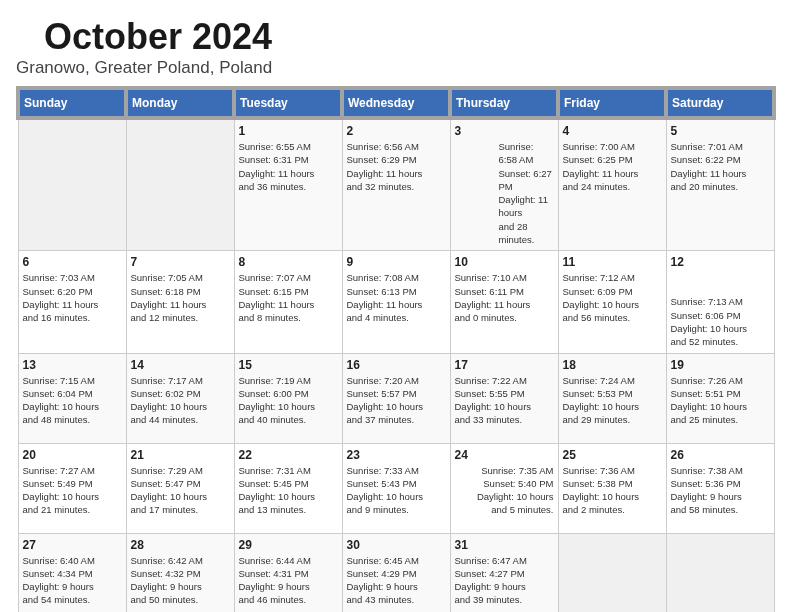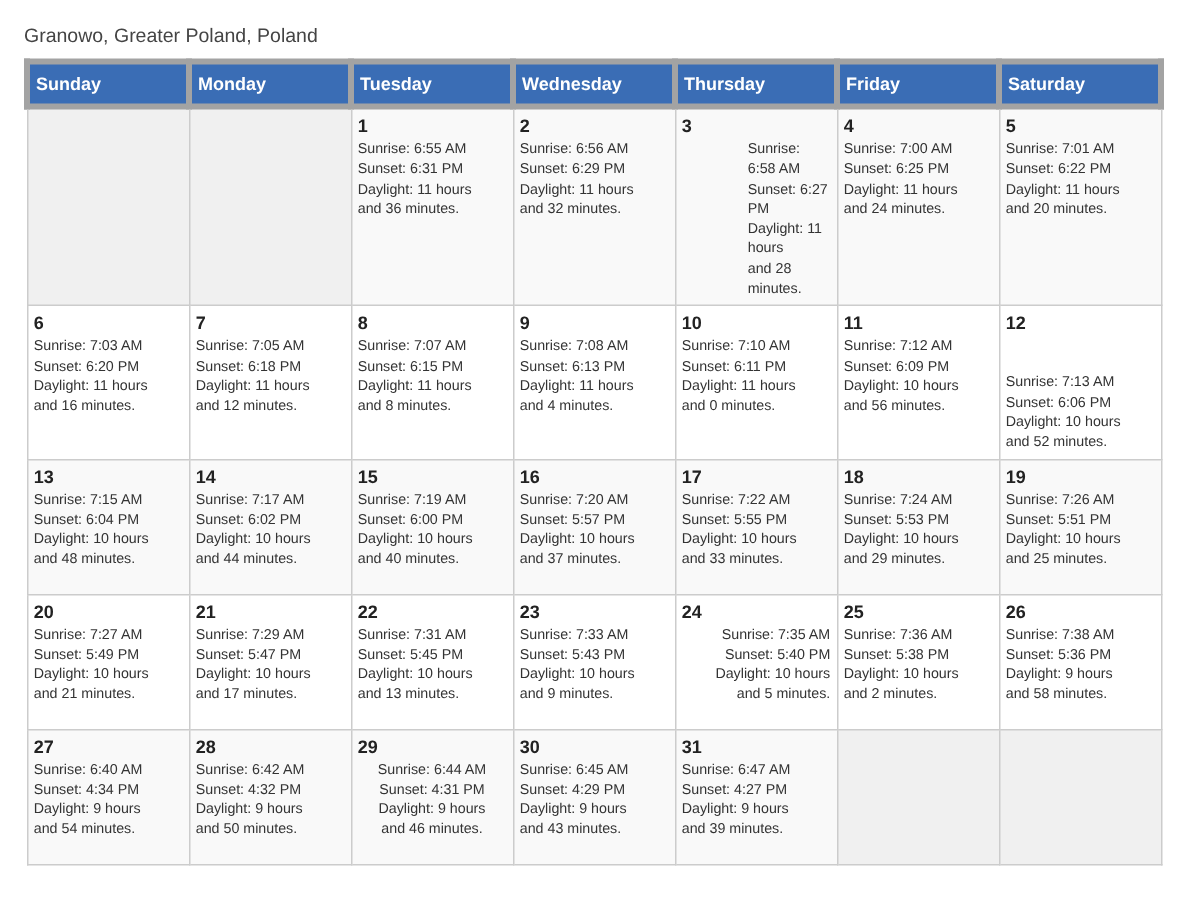--- a/index.html
+++ b/index.html
@@ -32,21 +32,21 @@
     }
     .title-area {
       text-align: right;
     }
     .month-title {
       font-size: 36px;
       font-weight: bold;
       color: #1a1a1a;
     }
     .location-title {
-      font-size: 13px;
+      font-size: 17px;
       color: #444;
     }
     table {
       width: 100%;
       border-collapse: collapse;
       table-layout: fixed;
     }
     thead th {
       background-color: #3a6db5;
       color: #fff;
@@ -83,20 +83,21 @@
     }
     .empty-cell {
       background-color: #f0f0f0 !important;
     }
   </style>
 </head>
 <body>
 
 <div class="header-area">
   <div class="title-area">
+    <div class="month-title">October 2024</div>
     <div class="location-title">Granowo, Greater Poland, Poland</div>
   </div>
 </div>
 
 <table>
   <thead>
     <tr id="thead-row">
     <th>Sunday</th>
         <th>Monday</th>
         <th>Tuesday</th>
@@ -309,21 +310,21 @@
         </td>
         <td>
           <span class="day-number">28</span>
           <div class="day-info" style="white-space: pre-line;">Sunrise: 6:42 AM
 Sunset: 4:32 PM
 Daylight: 9 hours
 and 50 minutes.</div>
         </td>
         <td>
           <span class="day-number">29</span>
-          <div class="day-info" style="white-space: pre-line; text-align: center;">Sunrise: 6:44 AM
+          <div class="day-info" style="white-space: pre-line;">Sunrise: 6:44 AM
 Sunset: 4:31 PM
 Daylight: 9 hours
 and 46 minutes.</div>
         </td>
         <td>
           <span class="day-number">30</span>
           <div class="day-info" style="white-space: pre-line;">Sunrise: 6:45 AM
 Sunset: 4:29 PM
 Daylight: 9 hours
 and 43 minutes.</div>

